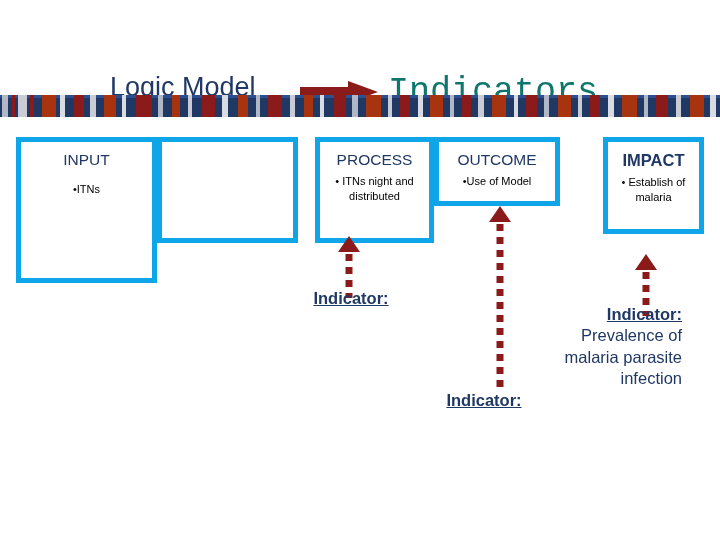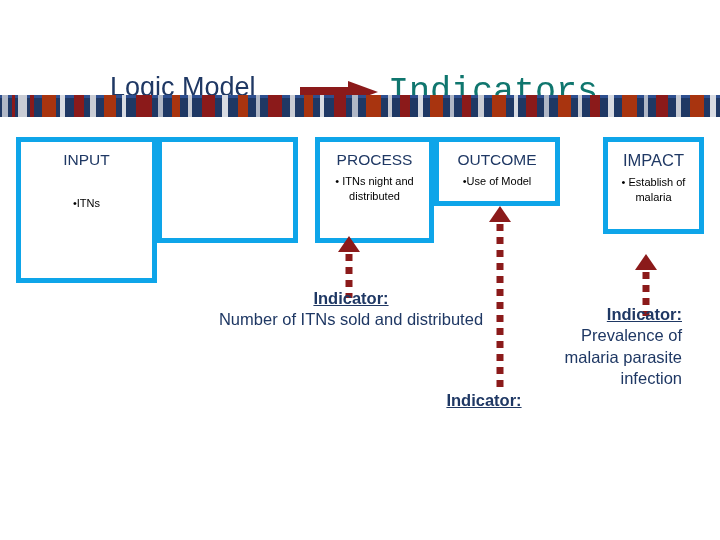--- a/index.html
+++ b/index.html
@@ -96,20 +96,21 @@
     font-size: 11px;
     color: #000000;
     padding: 0 8px;
     line-height: 1.35;
   }
   .box-body p {
     margin: 0 0 6px 0;
   }
   .box-impact .box-head {
     font-size: 16.5px;
+    font-weight: bold;
   }
 
   
   .dotted-arrow {
     position: absolute;
   }
 
   
   .ind {
     position: absolute;
@@ -185,21 +186,21 @@
   <div class="seg" style="left:676px;width:5px;background:#c9ccd4;"></div>
   <div class="seg" style="left:690px;width:14px;background:#a8340f;"></div>
   <div class="seg" style="left:710px;width:6px;background:#d8dbe2;"></div>
 </div>
 
 <div class="chain">
 
   <div class="box box-input" style="left:0px; top:0px; width:141px; height:146px;">
     <div class="box-head">INPUT</div>
     <div class="box-body">
-      <p style="margin-top:22px;">•ITNs</p>
+      <p style="margin-top:8px;">•ITNs</p>
     </div>
   </div>
 
   <div class="box box-process" style="left:141px; top:0px; width:141px; height:106px;">
   </div>
 
   <div class="box box-output" style="left:299px; top:0px; width:119px; height:106px;">
     <div class="box-head">PROCESS</div>
     <div class="box-body">
       <p>• ITNs night and distributed</p>
@@ -231,21 +232,20 @@
   <line x1="11" y1="18" x2="11" y2="186" stroke="#8b1a1a" stroke-width="7" stroke-dasharray="7 6"></line>
 </svg>
 
 <svg class="dotted-arrow" style="left:635px; top:254px; width:22px; height:62px;" viewBox="0 0 22 62">
   <polygon points="11,0 22,16 0,16" fill="#8b1a1a"></polygon>
   <line x1="11" y1="18" x2="11" y2="62" stroke="#8b1a1a" stroke-width="7" stroke-dasharray="7 6"></line>
 </svg>
 
 <div class="ind ind-center" style="left:206px; top:288px; width:290px;">
   <span class="lbl">Indicator:</span>
-  <span>Number of ITNs sold and distributed</span>
 </div>
 
 <div class="ind ind-center" style="left:340px; top:390px; width:288px;">
   <span class="lbl">Indicator:</span>
 </div>
 
 <div class="ind ind-right" style="left:540px; top:304px; width:142px;">
   <span class="lbl">Indicator:</span>
   <span>Prevalence of malaria parasite infection</span>
 </div>

